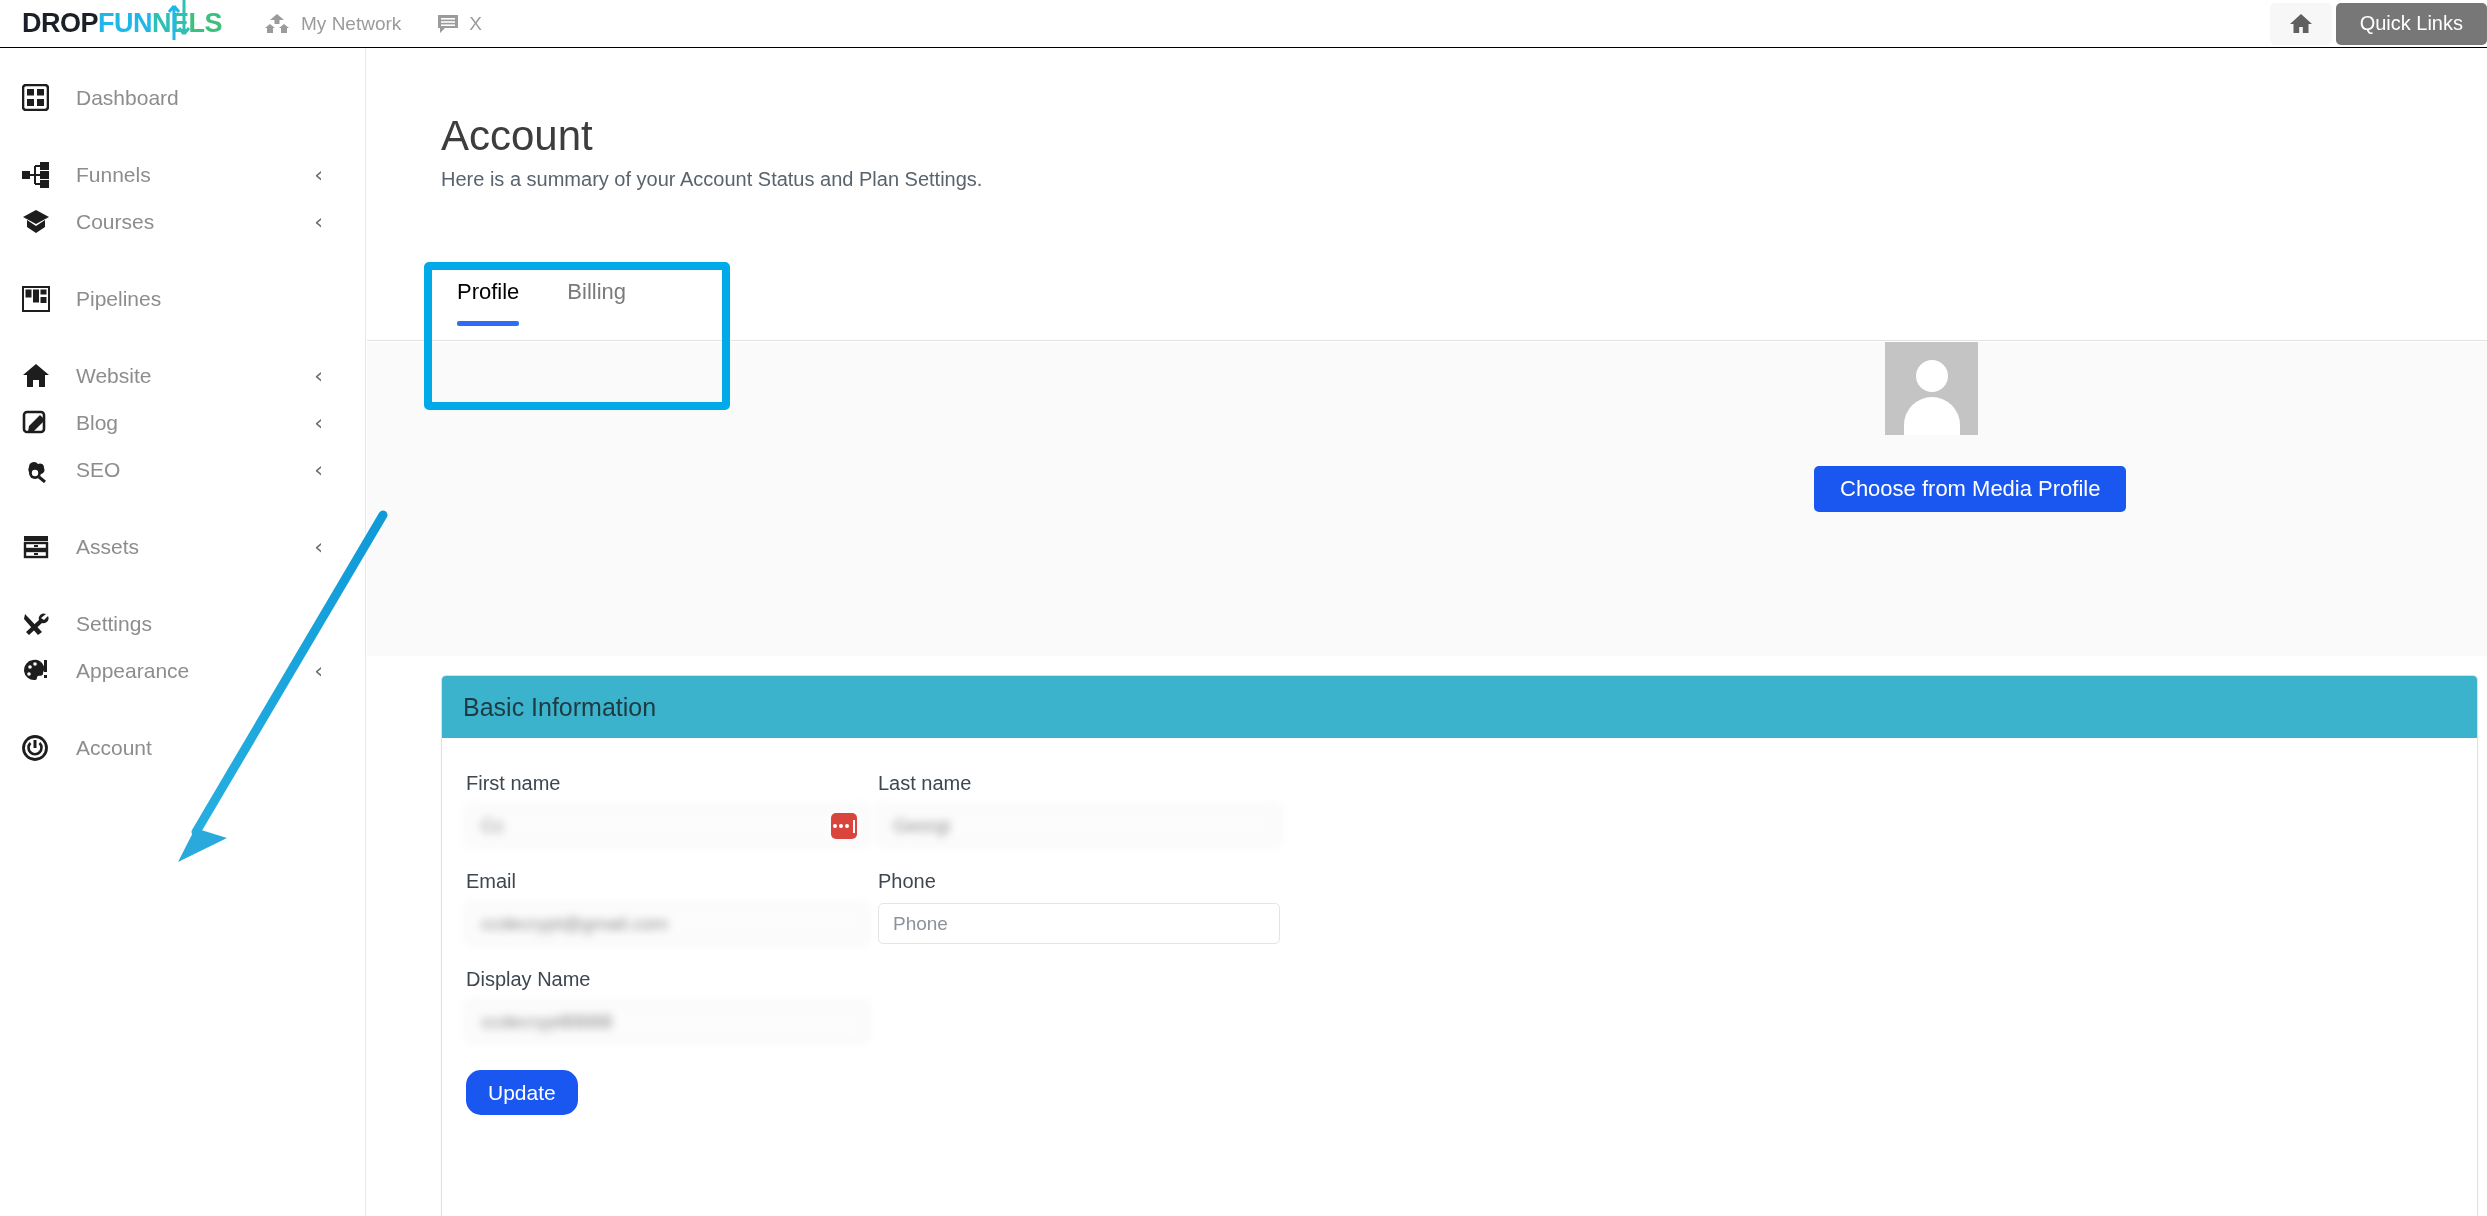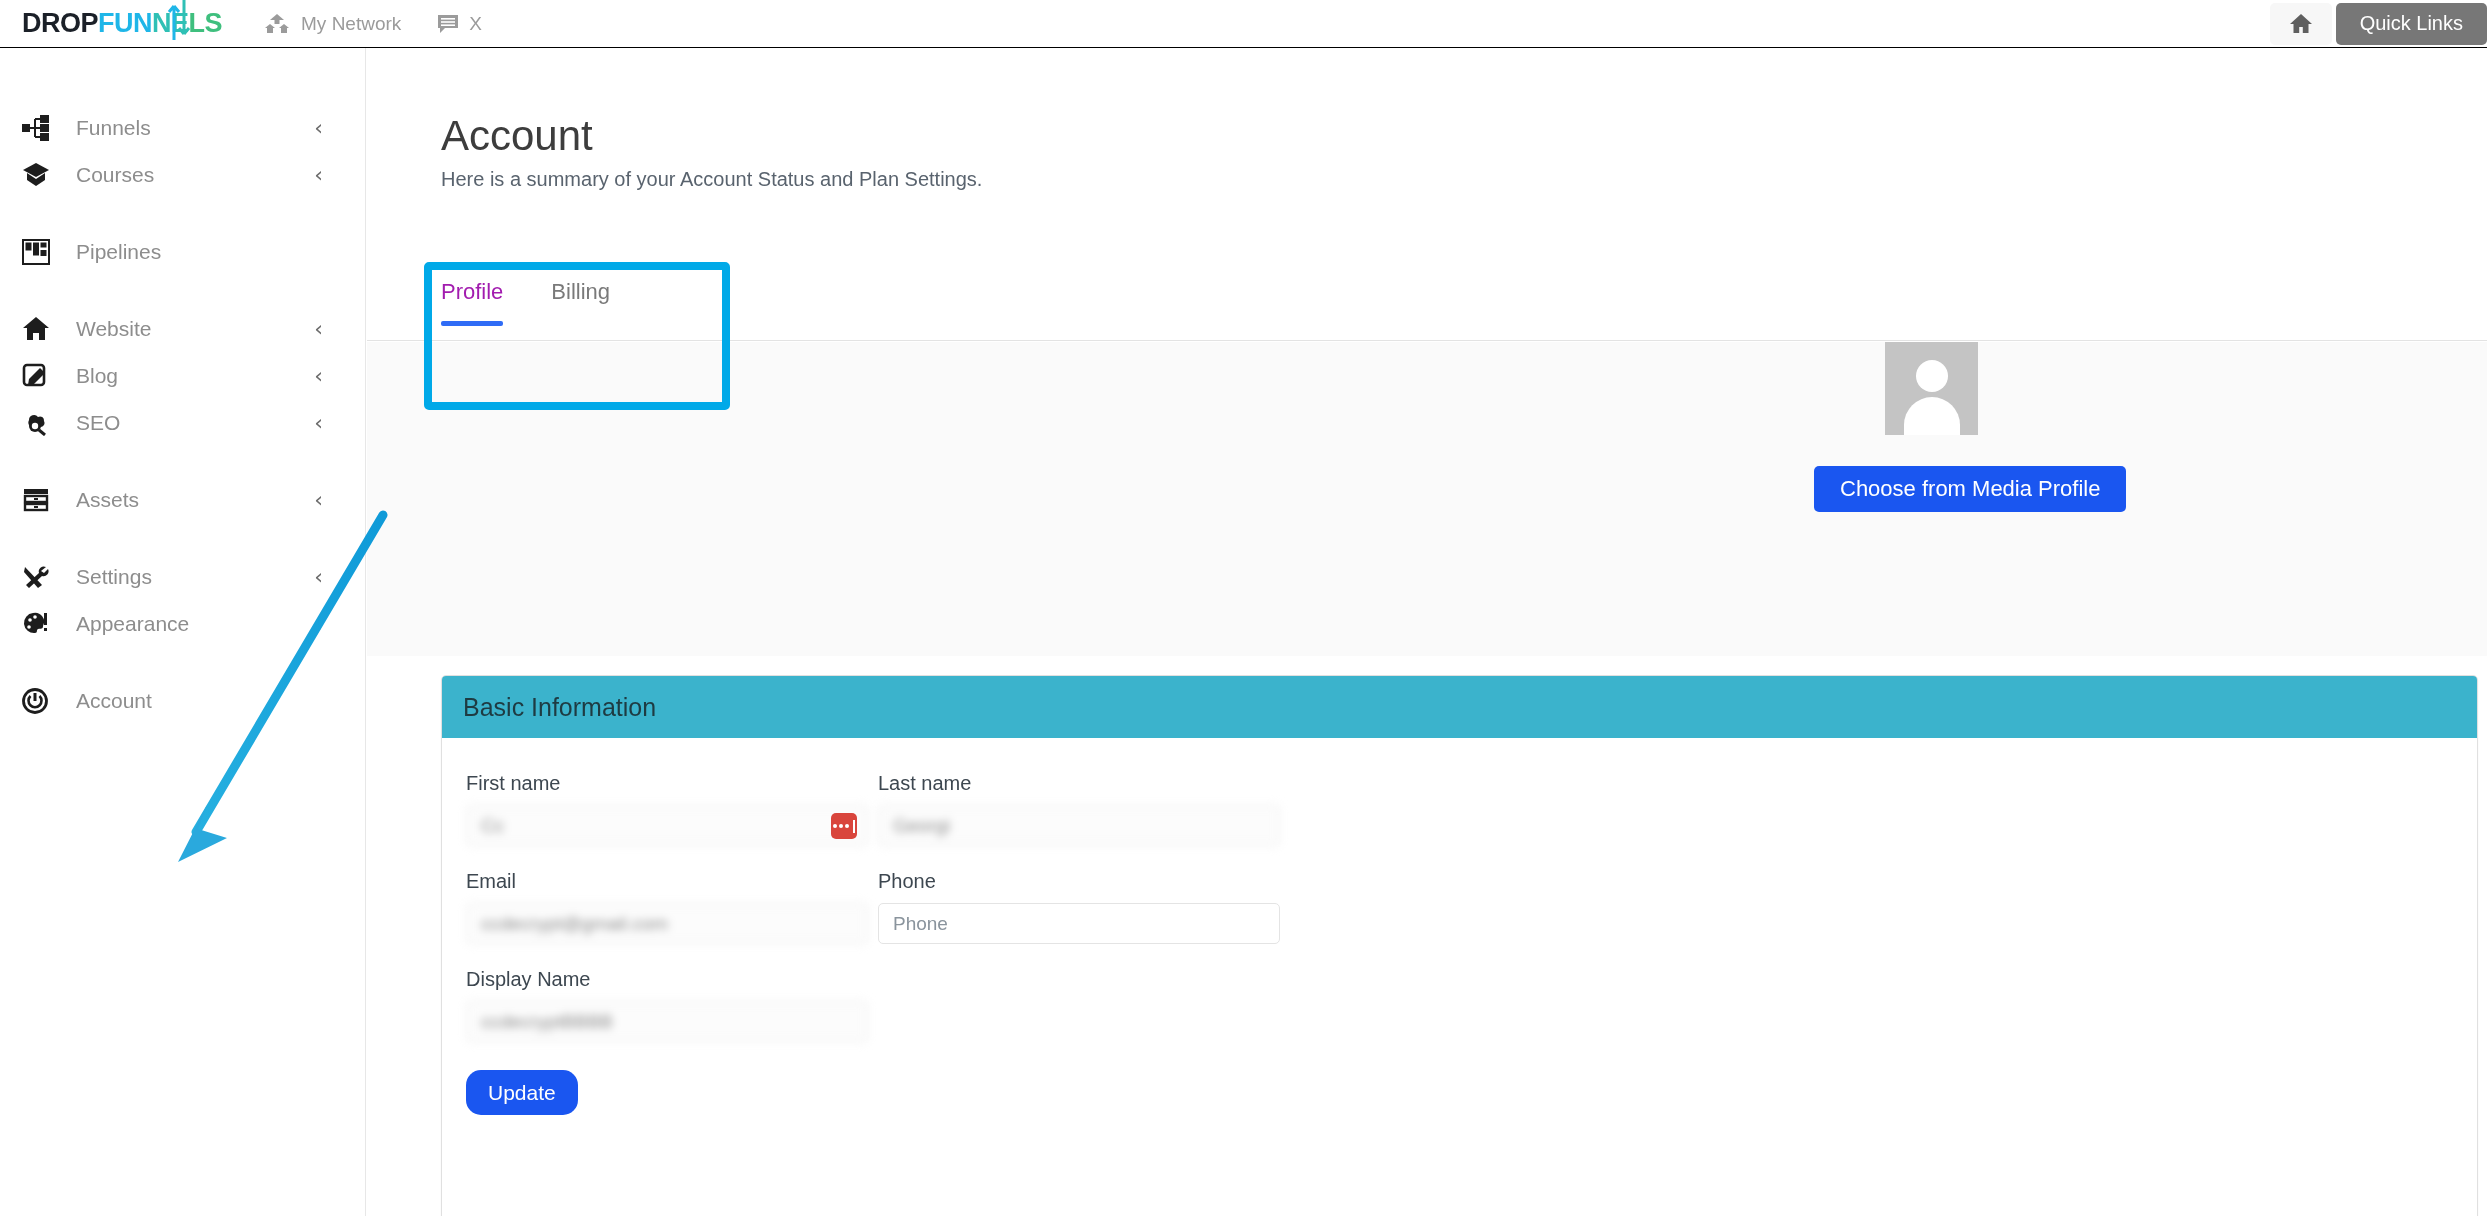--- a/index.html
+++ b/index.html
@@ -142,21 +142,21 @@
     align-items: flex-start;
     padding-left: 74px;
   }
   .tab {
     font-size: 22px;
     color: #7a7a7a;
     padding: 16px 0 20px 0;
     margin-right: 48px;
     position: relative;
   }
-  .tab.active { color: #a21caf; }
+  .tab.active { color: #000000; margin-left: 16px; }
   .tab.active:after {
     content: "";
     position: absolute;
     left: 0; right: 0; bottom: -1px;
     height: 5px;
     background: #2f6cf6;
     border-radius: 2px;
   }
 
   
@@ -355,20 +355,32 @@
       </svg>
     </div>
     <div id="quick-links-btn">
       <span>Quick Links</span>
     </div>
   </div>
 </div>
 
 <div id="sidebar">
 
+  <div class="nav-item">
+    <span class="ic">
+      <svg width="27" height="27" viewBox="0 0 27 27">
+        <rect x="1" y="1" width="25" height="25" rx="3" fill="none" stroke="#1d1d1d" stroke-width="2.6"></rect>
+        <rect x="5" y="5" width="7" height="6.5" fill="#1d1d1d"></rect>
+        <rect x="15" y="5" width="7" height="6.5" fill="#1d1d1d"></rect>
+        <rect x="5" y="15" width="7" height="7" fill="#1d1d1d"></rect>
+        <rect x="15" y="15" width="7" height="7" fill="#1d1d1d"></rect>
+      </svg>
+    </span>
+    <span class="lbl">Dashboard</span>
+  </div>
 
   <div class="nav-gap"></div>
 
   <div class="nav-item">
     <span class="ic">
       <svg width="28" height="26" viewBox="0 0 28 26">
         <rect x="0" y="9" width="8" height="8" fill="#1d1d1d"></rect>
         <rect x="18" y="0" width="9" height="8" fill="#1d1d1d"></rect>
         <rect x="18" y="9" width="9" height="8" fill="#1d1d1d"></rect>
         <rect x="18" y="18" width="9" height="8" fill="#1d1d1d"></rect>

